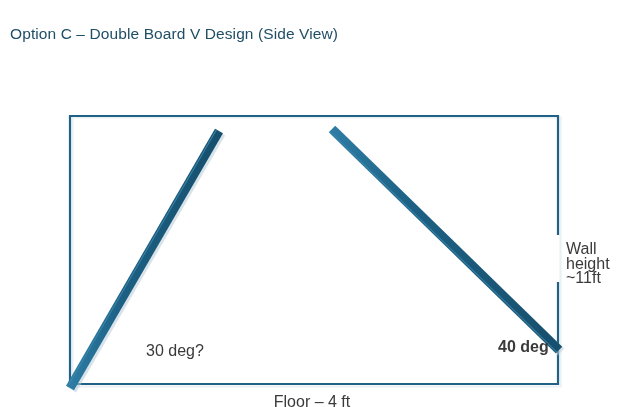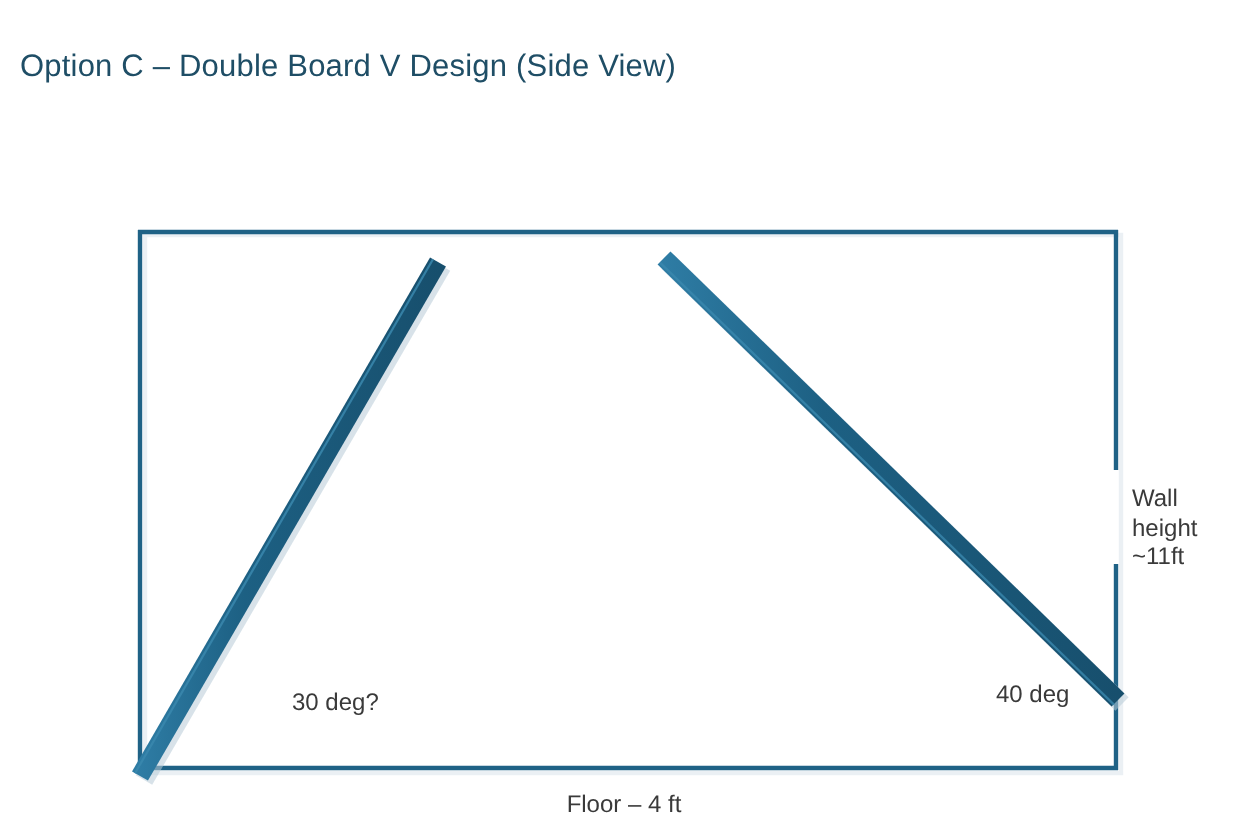--- a/index.html
+++ b/index.html
@@ -41,39 +41,40 @@
     position: absolute;
     left: 0; top: 0;
     width: 624px;
     height: 407px;
   }
 
   
   .annot {
     position: absolute;
     color: #3a3a3a;
-    font-size: 12px;
+    font-size: 16px;
     line-height: 14.5px;
     white-space: pre-line;
   }
   #label-wall-height {
     left: 566px;
     top: 226px;
     width: 54px;
   }
   #label-left-angle {
     left: 110px;
     top: 328px;
     white-space: nowrap;
     margin-left: 36px;
   }
   #label-right-angle {
     left: 498px;
     top: 324px;
     white-space: nowrap;
+    font-weight: bold;
   }
   #label-floor {
     left: 0px;
     top: 379px;
     width: 624px;
     text-align: center;
   }
 </style>
 </head>
 <body>

